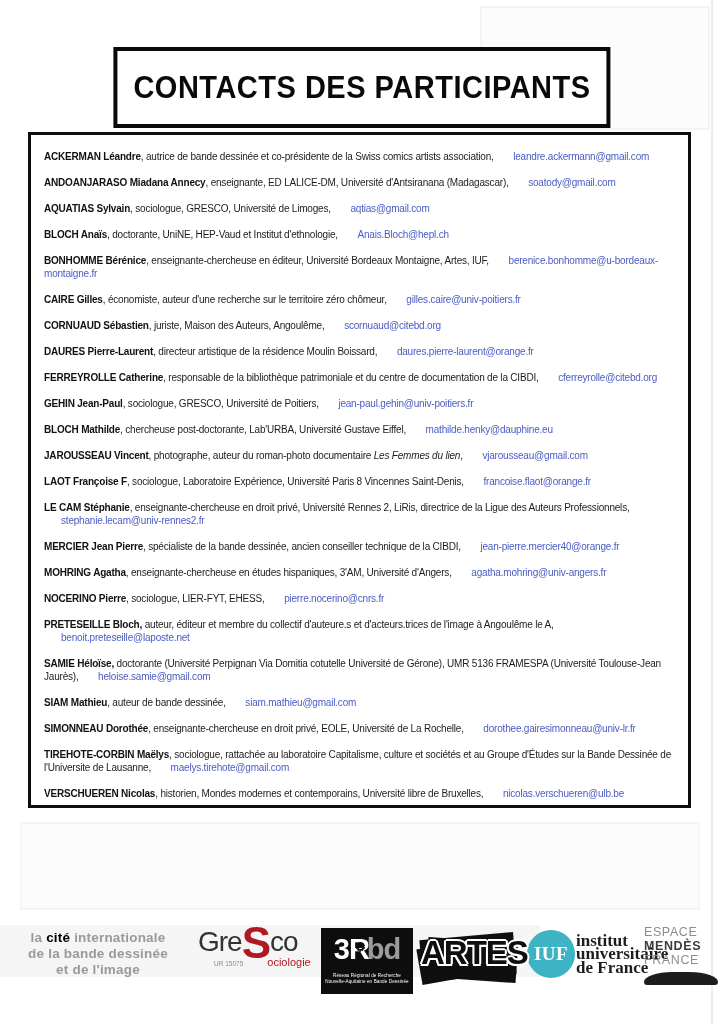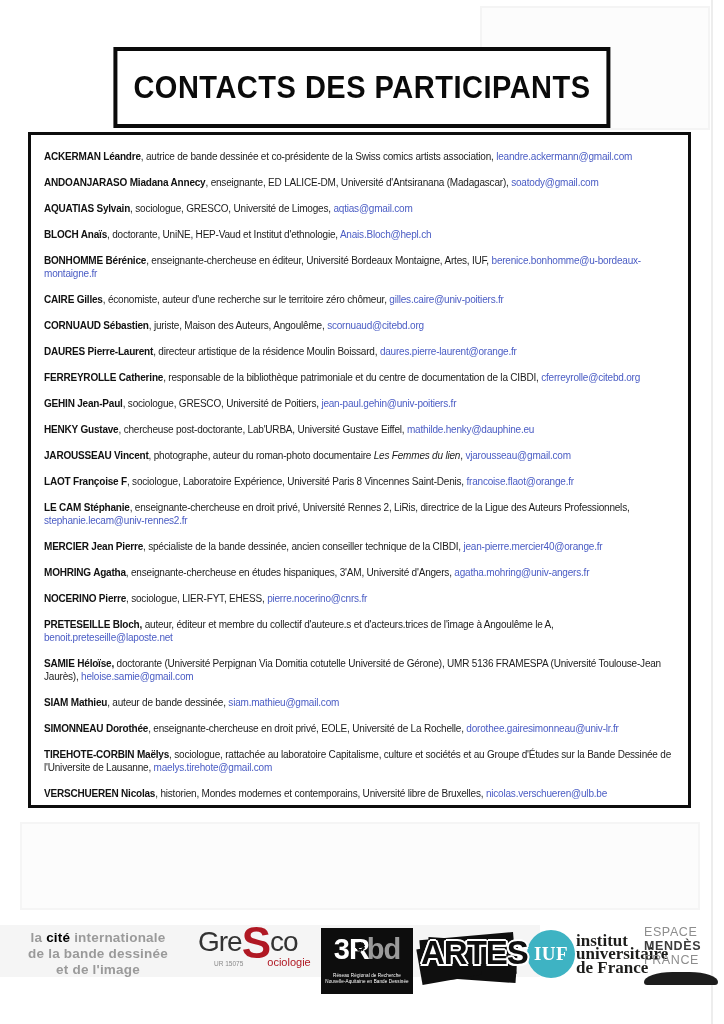--- a/index.html
+++ b/index.html
@@ -27,21 +27,21 @@
   .contacts-box{
     position:absolute;left:28px;top:132px;width:663px;height:676px;
     box-sizing:border-box;border:3.5px solid #0d0d0d;background:#fff;
     padding:15px 11px 6px 13px;z-index:2;
   }
   .contact{
     font-size:10px;letter-spacing:-0.2px;line-height:13px;
     margin:0 0 13px 0;color:#1c1c1c;
   }
   .contact b{font-weight:bold;color:#111;}
-  .contact .email{color:#4a5cc4;text-decoration:none;}
+  .contact .email{color:#4a5cc4;text-decoration:none;margin-left:17px;}
 
   
   .footer{position:absolute;left:0;top:918px;width:724px;height:100px;z-index:2;}
 
   .cite-logo{position:absolute;left:12px;top:12px;width:172px;text-align:center;
     font-weight:bold;font-size:13.5px;line-height:16px;color:#9a9a9a;letter-spacing:.2px;}
   .cite-logo .accent{color:#000000;}
 
   .gresco-logo{position:absolute;left:198px;top:8px;width:122px;height:62px;}
   .gresco-main{font-size:28px;color:#333;letter-spacing:-1px;white-space:nowrap;}
@@ -107,21 +107,21 @@
   <p class="contact"><b>CAIRE Gilles</b><span>, économiste, auteur d'une recherche sur le territoire zéro chômeur, </span><i></i><span></span><a href="#" class="email">gilles.caire@univ-poitiers.fr</a></p>
 
   <p class="contact"><b>CORNUAUD Sébastien</b><span>, juriste, Maison des Auteurs, Angoulême, </span><i></i><span></span><a href="#" class="email">scornuaud@citebd.org</a></p>
 
   <p class="contact"><b>DAURES Pierre-Laurent</b><span>, directeur artistique de la résidence Moulin Boissard, </span><i></i><span></span><a href="#" class="email">daures.pierre-laurent@orange.fr</a></p>
 
   <p class="contact"><b>FERREYROLLE Catherine</b><span>, responsable de la bibliothèque patrimoniale et du centre de documentation de la CIBDI, </span><i></i><span></span><a href="#" class="email">cferreyrolle@citebd.org</a></p>
 
   <p class="contact"><b>GEHIN Jean-Paul</b><span>, sociologue, GRESCO, Université de Poitiers, </span><i></i><span></span><a href="#" class="email">jean-paul.gehin@univ-poitiers.fr</a></p>
 
-  <p class="contact"><b>HENKY Gustave</b><span>, chercheuse post-doctorante, Lab'URBA, Université Gustave Eiffel, </span><i></i><span></span><a href="#" class="email">mathilde.henky@dauphine.eu</a></p>
+  <p class="contact"><b>BLOCH Mathilde</b><span>, chercheuse post-doctorante, Lab'URBA, Université Gustave Eiffel, </span><i></i><span></span><a href="#" class="email">mathilde.henky@dauphine.eu</a></p>
 
   <p class="contact"><b>JAROUSSEAU Vincent</b><span>, photographe, auteur du roman-photo documentaire </span><i>Les Femmes du lien</i><span>, </span><a href="#" class="email">vjarousseau@gmail.com</a></p>
 
   <p class="contact"><b>LAOT Françoise F</b><span>, sociologue, Laboratoire Expérience, Université Paris 8 Vincennes Saint-Denis, </span><i></i><span></span><a href="#" class="email">francoise.flaot@orange.fr</a></p>
 
   <p class="contact"><b>LE CAM Stéphanie</b><span>, enseignante-chercheuse en droit privé, Université Rennes 2, LiRis, directrice de la Ligue des Auteurs Professionnels, </span><i></i><span></span><a href="#" class="email">stephanie.lecam@univ-rennes2.fr</a></p>
 
   <p class="contact"><b>MERCIER Jean Pierre</b><span>, spécialiste de la bande dessinée, ancien conseiller technique de la CIBDI, </span><i></i><span></span><a href="#" class="email">jean-pierre.mercier40@orange.fr</a></p>
 
   <p class="contact"><b>MOHRING Agatha</b><span>, enseignante-chercheuse en études hispaniques,  3'AM, Université d'Angers, </span><i></i><span></span><a href="#" class="email">agatha.mohring@univ-angers.fr</a></p>

